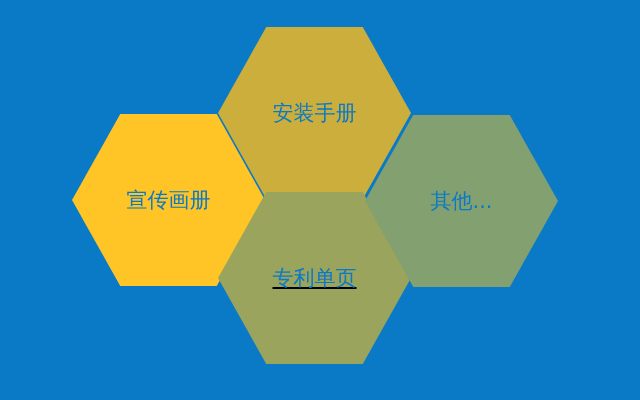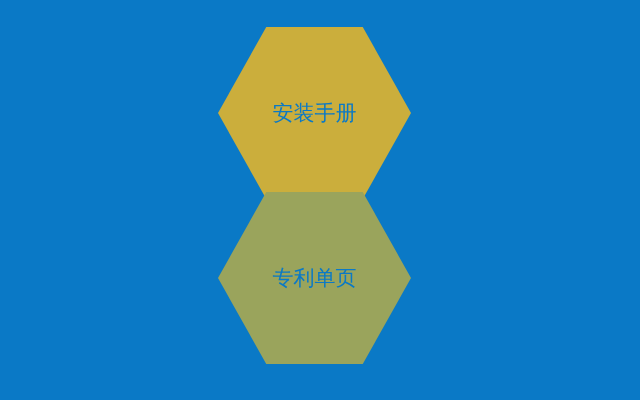--- a/index.html
+++ b/index.html
@@ -36,23 +36,29 @@
   .hex--promo    { left: 72px;  top: 114px; width: 193px; height: 172px; }
   .hex--manual   { left: 218px; top: 27px;  width: 193px; height: 172px; }
   .hex--patent   { left: 218px; top: 192px; width: 193px; height: 172px; }
   .hex--other    { left: 365px; top: 115px; width: 193px; height: 172px; }
 </style>
 </head>
 <body>
 
 <div id="stage" style="width: 640px; height: 400px; background: rgb(10, 121, 198);">
 
+  <div class="hex hex--promo" style="background: rgb(255, 196, 37);">
+    <span class="hex-label" style="color: rgb(10, 121, 198);">宣传画册</span>
+  </div>
 
   <div class="hex hex--manual" style="background: rgb(203, 174, 60);">
     <span class="hex-label" style="color: rgb(10, 121, 198);">安装手册</span>
   </div>
 
-  <div class="hex hex--patent" style="background: rgb(154, 164, 92);">
+  <div class="hex hex--patent" style="background: rgb(154, 164, 92); text-decoration: underline;">
     <span class="hex-label" style="color: rgb(10, 121, 198);">专利单页</span>
   </div>
 
+  <div class="hex hex--other" style="background: rgb(131, 160, 112);">
+    <span class="hex-label" style="color: rgb(10, 121, 198);">其他...</span>
+  </div>
 
 </div>
 
 </body></html>

